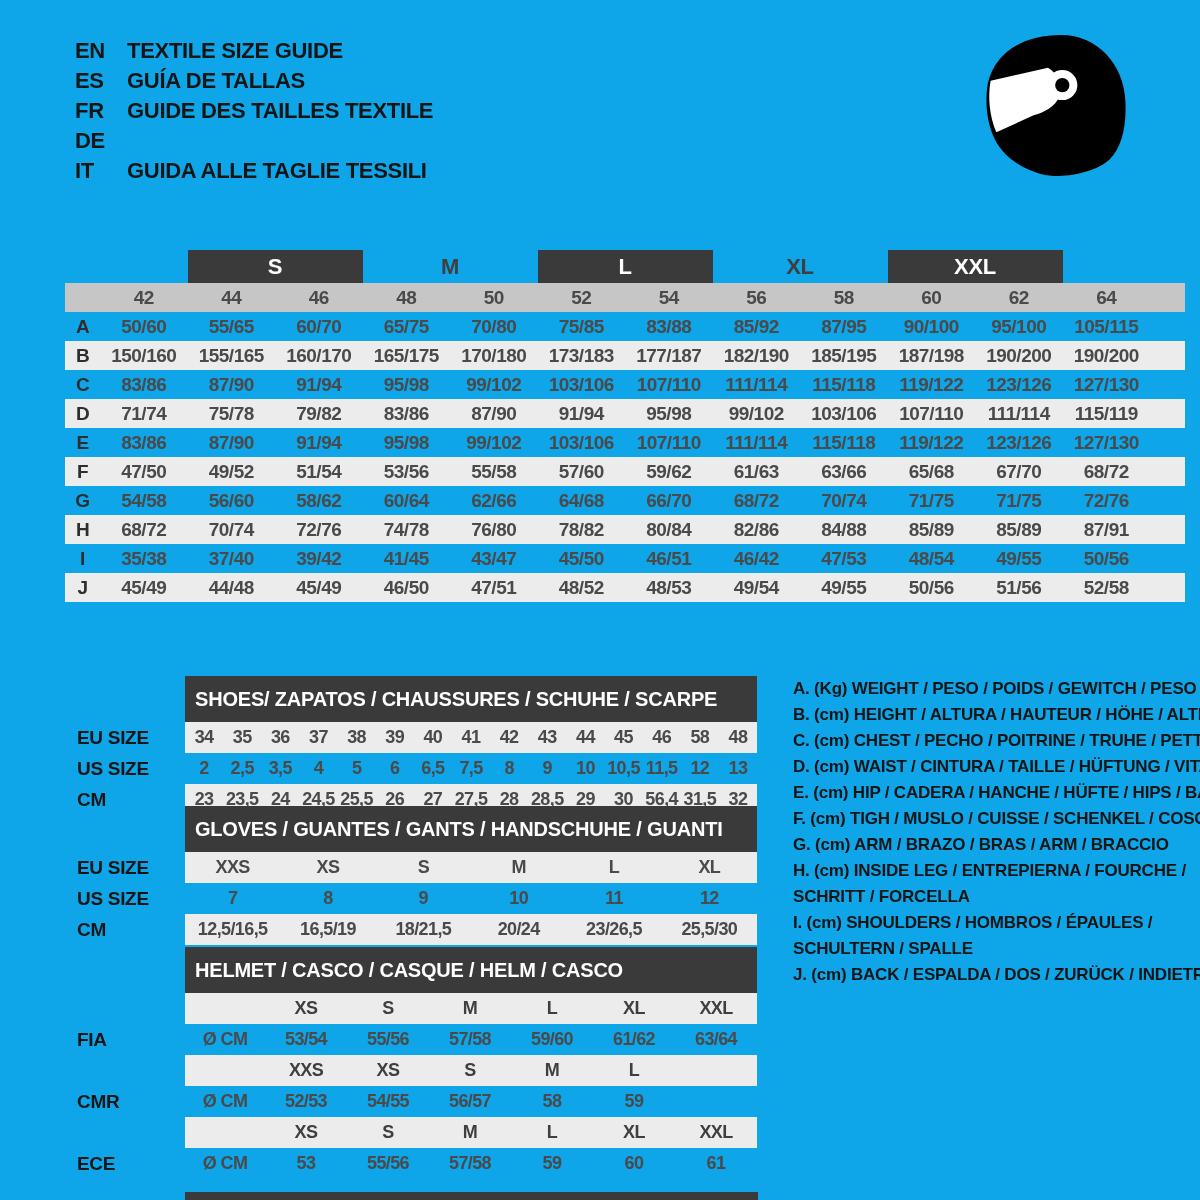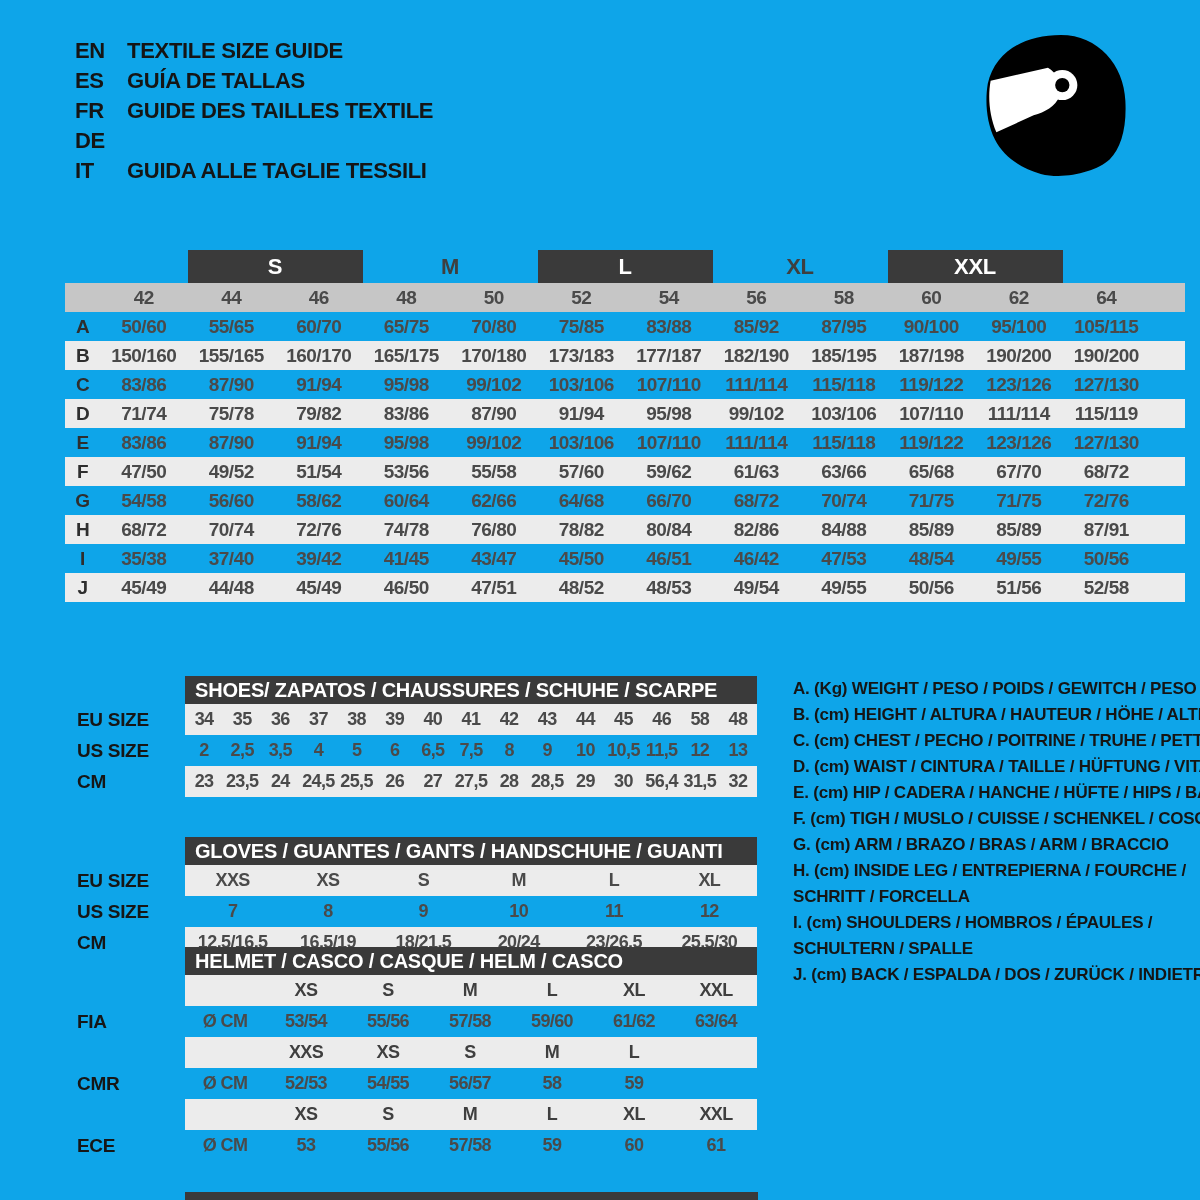--- a/index.html
+++ b/index.html
@@ -27,35 +27,35 @@
                 font-weight:700; font-size:22px; letter-spacing:-0.3px; }
   .numband { height:29px; background:var(--band,#c6c6c6); }
   .body-row { height:29px; }
   .body-row.alt { background:var(--alt,#ececec); }
   .num { display:flex; align-items:center; justify-content:center; font-weight:700;
          font-size:19px; color:var(--valtext,#4a4a4a); letter-spacing:-0.5px; white-space:nowrap; }
   .rowkey { color:#2e2e2e; }
 
   
   .section { position:absolute; left:65px; width:692px; }
-  .sec-header { margin-left:120px; height:28px; background:var(--dark,#3a3a3a); color:#fff;
+  .sec-header { margin-left:120px; height:46px; background:var(--dark,#3a3a3a); color:#fff;
                 font-weight:700; font-size:20px; display:flex; align-items:center;
                 padding-left:10px; letter-spacing:-0.2px; white-space:nowrap; }
   .srow { display:grid; height:31px; }
   .grid-shoes  { grid-template-columns:120px repeat(15,1fr); }
   .grid-gloves { grid-template-columns:120px repeat(6,1fr); }
   .grid-helmet { grid-template-columns:120px 80px repeat(6,1fr); }
   .slabel { display:flex; align-items:center; padding-left:12px; font-weight:700;
             font-size:19px; color:#161616; letter-spacing:-0.3px; white-space:nowrap; }
   .scell { display:flex; align-items:center; justify-content:center; font-weight:700;
            font-size:18px; color:var(--valtext,#4a4a4a); letter-spacing:-0.6px; white-space:nowrap; }
   .scell.hdr { color:#3f3f3f; }
   .band { background:var(--alt,#ececec); }
   .shoes-section  { top:676px; }
-  .gloves-section { top:806px;margin-top:31px; }
+  .gloves-section { top:806px; }
   .helmet-section { top:947px; }
 
   
   .legend { position:absolute; left:793px; top:676px; width:410px; }
   .legend-line { font-weight:700; font-size:17px; line-height:26px; color:#151515;
                  letter-spacing:-0.2px; white-space:nowrap; }
 
   
   .bottom-bar { position:absolute; left:185px; top:1192px; width:573px; height:8px;
                 background:var(--dark,#3a3a3a); }

